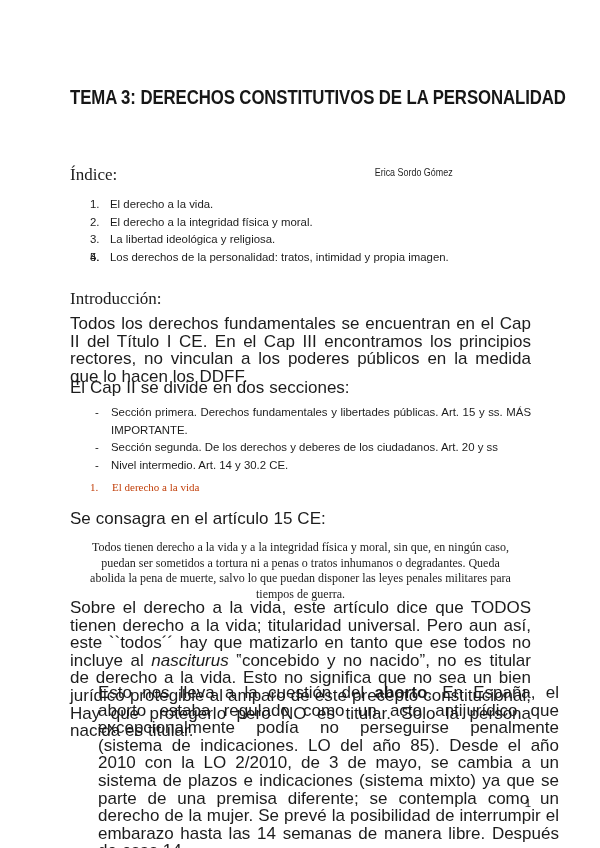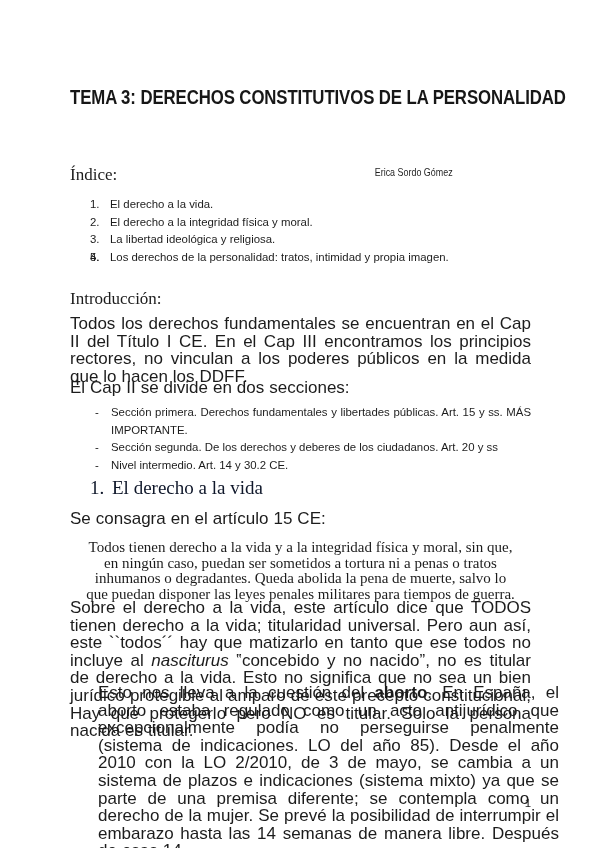--- a/index.html
+++ b/index.html
@@ -131,37 +131,37 @@
     left: 25px;
   }
   .dash-list li.last-line-left { text-align: left; }
 
   
   .section-head {
     position: absolute;
     left: 70px;
     width: 461px;
     font-family: "Liberation Serif", "DejaVu Serif", serif;
-    font-size: 19px;
+    font-size: 11px;
     line-height: 17px;
-    color: #0f172a;
+    color: #c2410c;
   }
   .section-head .num {
     display: inline-block;
     width: 22px;
     margin-left: 20px;
   }
 
   
   .quote-block {
     position: absolute;
     left: 83px;
     width: 435px;
     font-family: "Liberation Serif", "DejaVu Serif", serif;
-    font-size: 15px;
+    font-size: 12px;
     line-height: 15.5px;
     text-align: center;
     color: #1c1c1c;
   }
 
   
   .page-number {
     position: absolute;
     left: 0;
     top: 797px;

